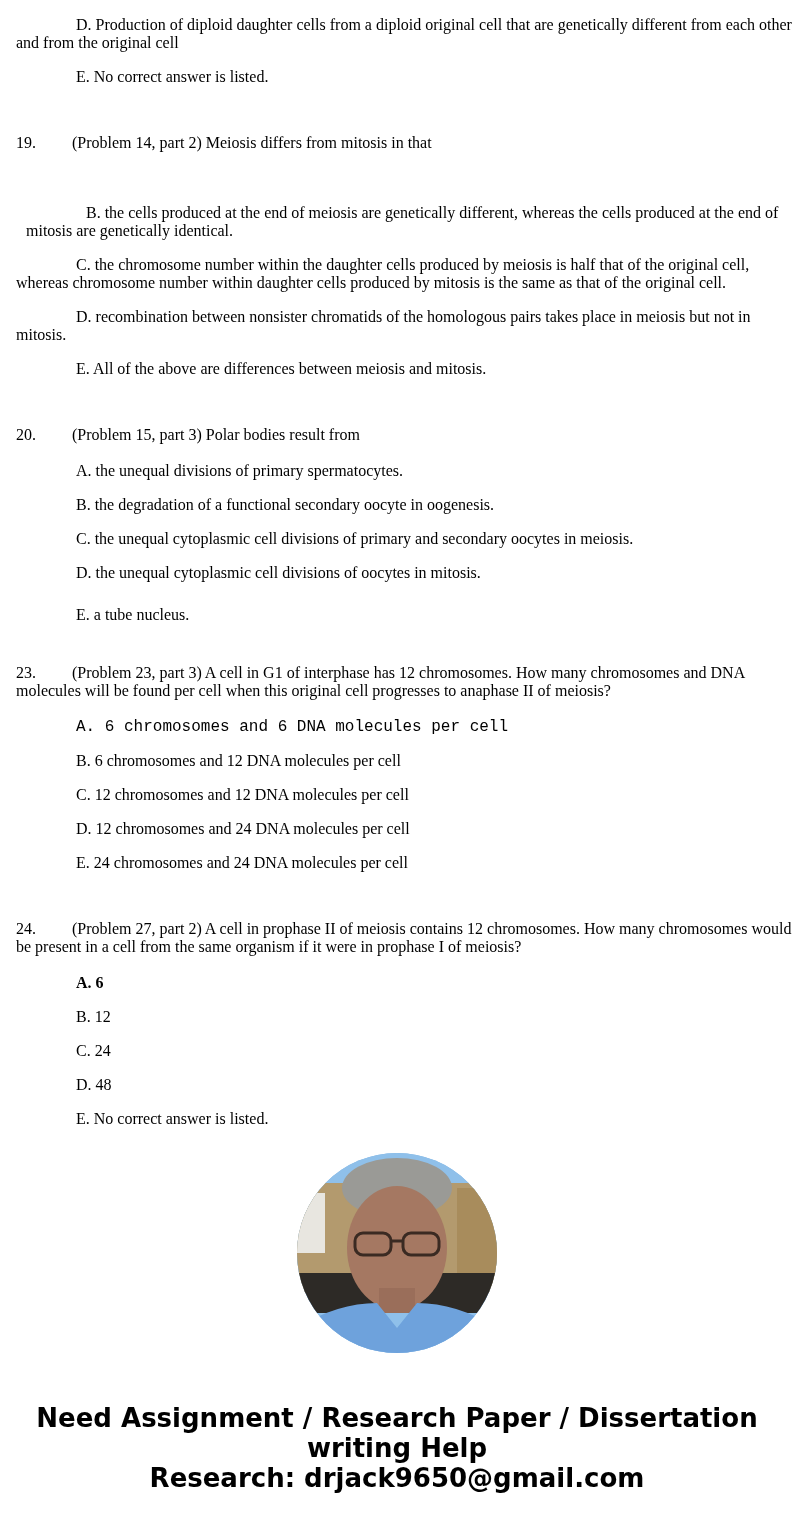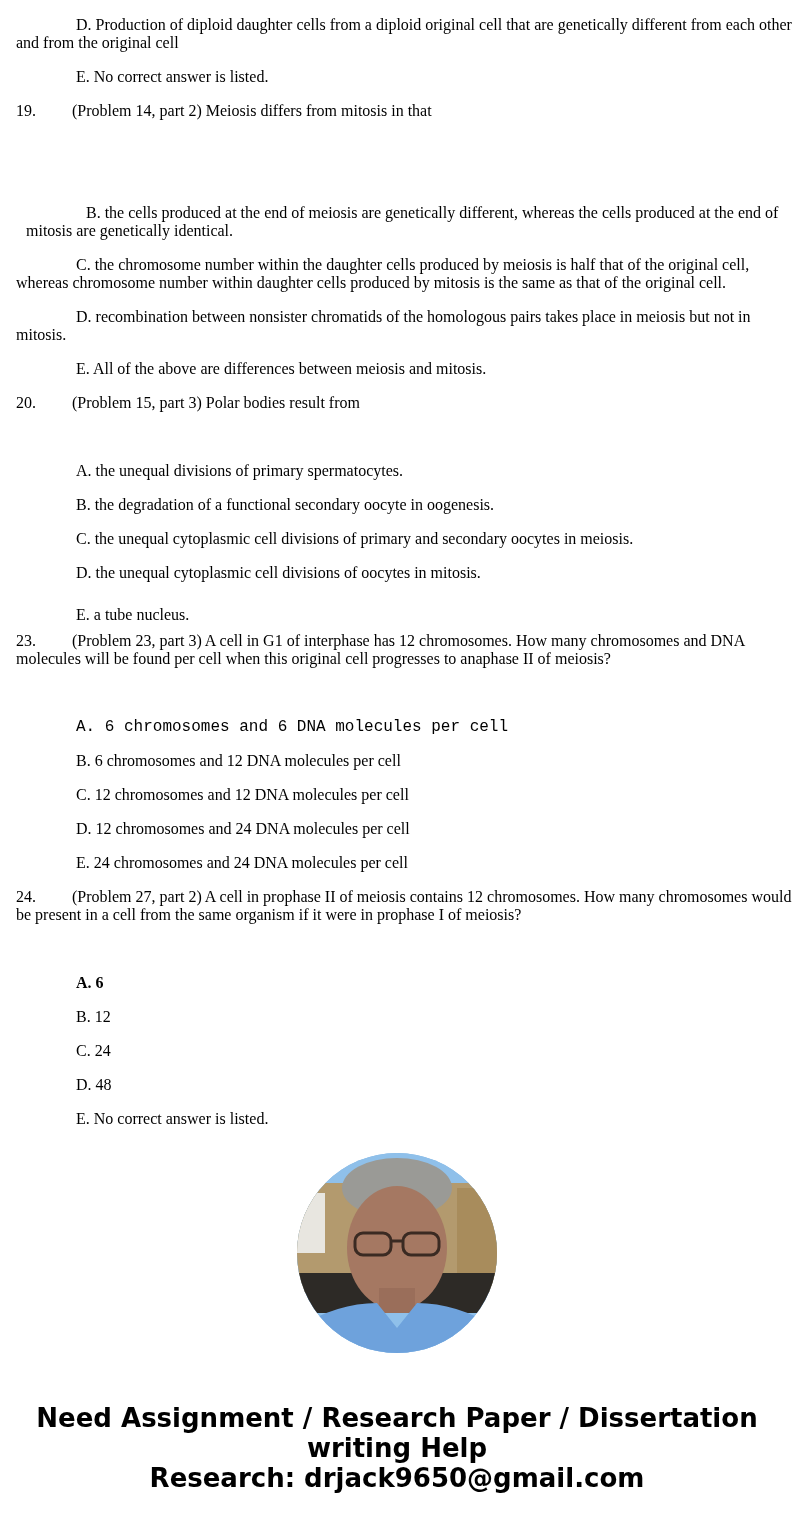--- a/index.html
+++ b/index.html
@@ -31,20 +31,21 @@
       width: 780px;
       margin: 0;
       white-space: normal;
     }
     .opt {
       text-indent: 60px;
     }
     .q-num {
       display: inline-block;
       width: 56px;
+      margin-top: 32px;
     }
     .avatar {
       position: absolute;
       left: 297px;
       top: 1153px;
       width: 200px;
       height: 200px;
       border-radius: 50%;
       overflow: hidden;
       background: #7fb2e3;

